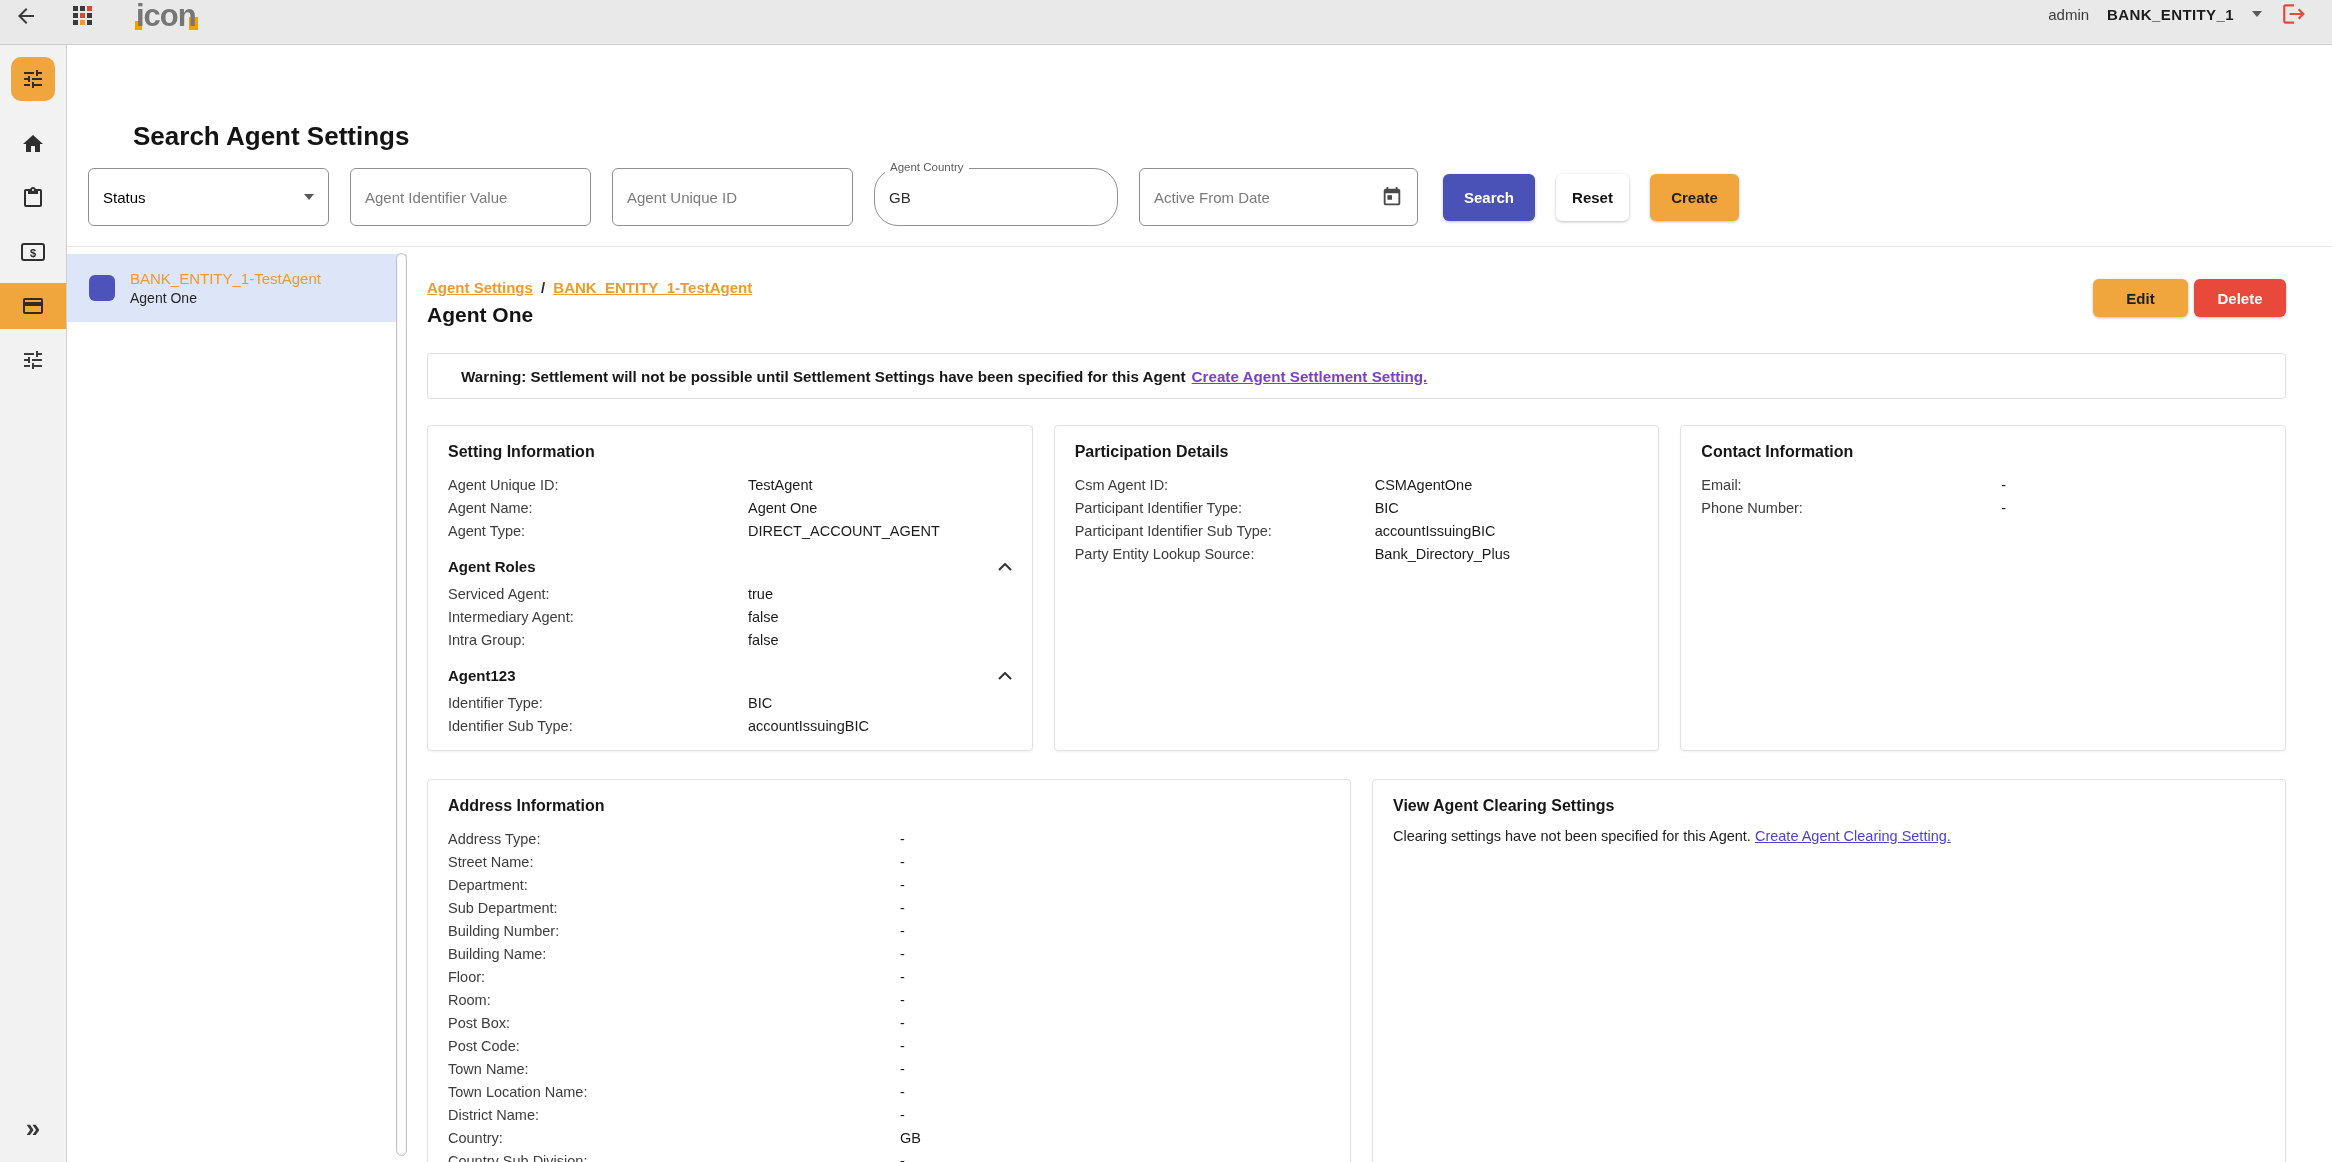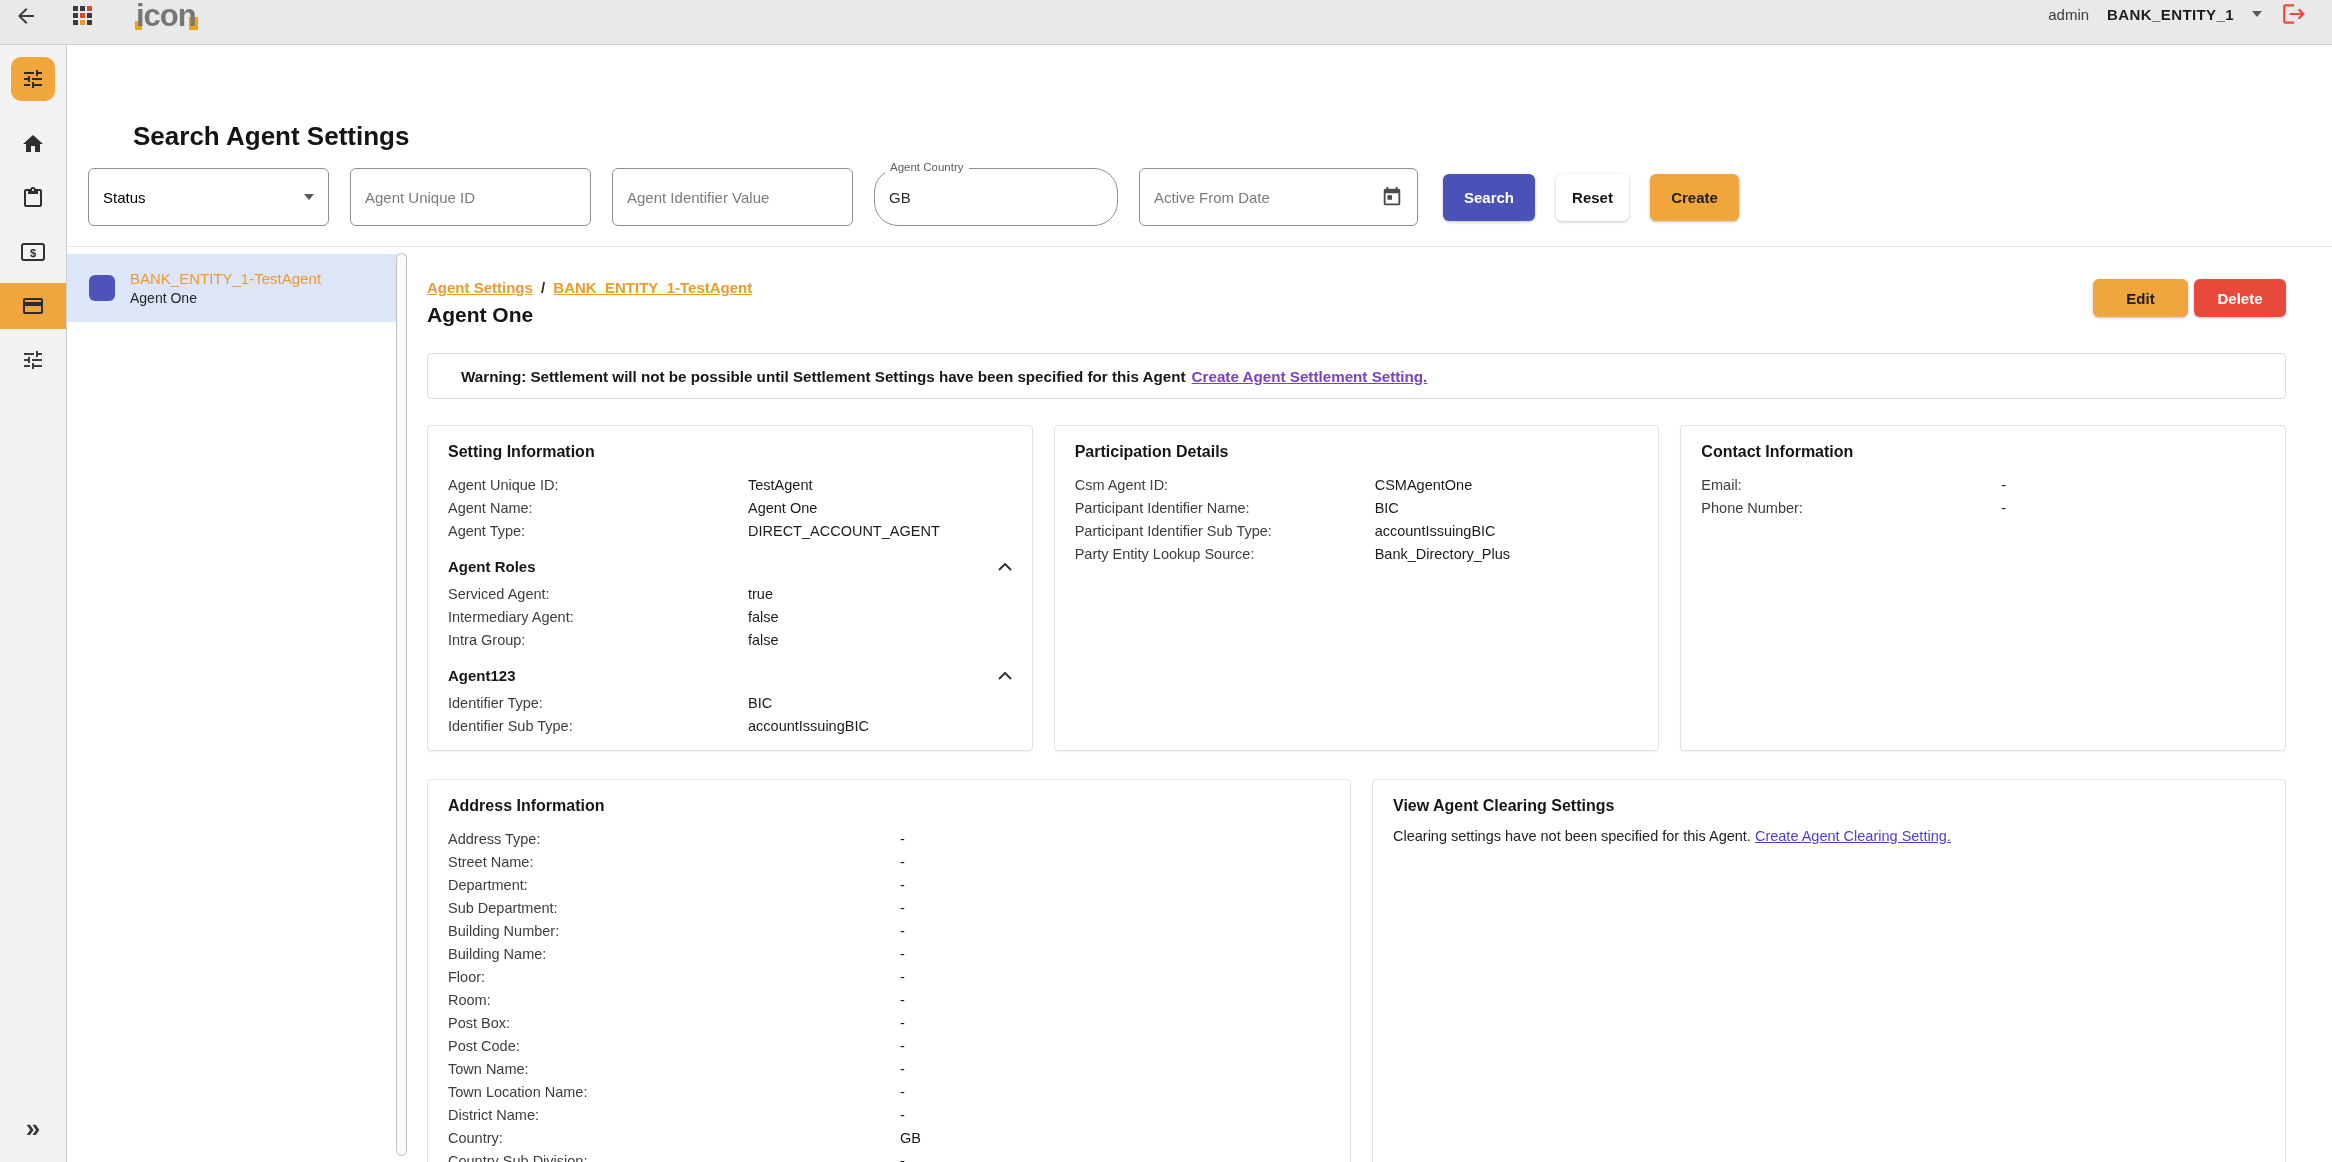--- a/index.html
+++ b/index.html
@@ -190,24 +190,24 @@
     <div class="page-head">
       <div class="page-title">Search Agent Settings</div>
     </div>
 
     <div class="filters">
       <div class="f-field f-status">
         <span class="f-placeholder">Status</span>
         <span class="caret-down"></span>
       </div>
       <div class="f-field f-text">
+        <input placeholder="Agent Identifier Value" style="">
+      </div>
+      <div class="f-field f-text">
         <input placeholder="Agent Unique ID" style="">
-      </div>
-      <div class="f-field f-text">
-        <input placeholder="Agent Identifier Value" style="">
       </div>
       <div class="f-field f-country">
         <span class="float-label">Agent Country</span>
         <input value="GB" style="">
       </div>
       <div class="f-field f-date">
         <input placeholder="Active From Date" style="">
         <span>
           <svg width="22" height="22" viewBox="0 0 24 24">
               <path d="M19 3h-1V1h-2v2H8V1H6v2H5c-1.11 0-2 .9-2 2v14c0 1.1.89 2 2 2h14c1.1 0 2-.9 2-2V5c0-1.1-.9-2-2-2zm0 16H5V8h14v11z" fill="#4a4a4a"></path>
@@ -309,21 +309,21 @@
               </div>
           </div>
 
           <div class="card">
             <div class="card-title">Participation Details</div>
             <div class="kv">
                 <span class="lbl">Csm Agent ID:</span>
                 <span class="val">CSMAgentOne</span>
               </div>
             <div class="kv">
-                <span class="lbl">Participant Identifier Name:</span>
+                <span class="lbl">Participant Identifier Type:</span>
                 <span class="val">BIC</span>
               </div>
             <div class="kv">
                 <span class="lbl">Participant Identifier Sub Type:</span>
                 <span class="val">accountIssuingBIC</span>
               </div>
             <div class="kv">
                 <span class="lbl">Party Entity Lookup Source:</span>
                 <span class="val">Bank_Directory_Plus</span>
               </div>

